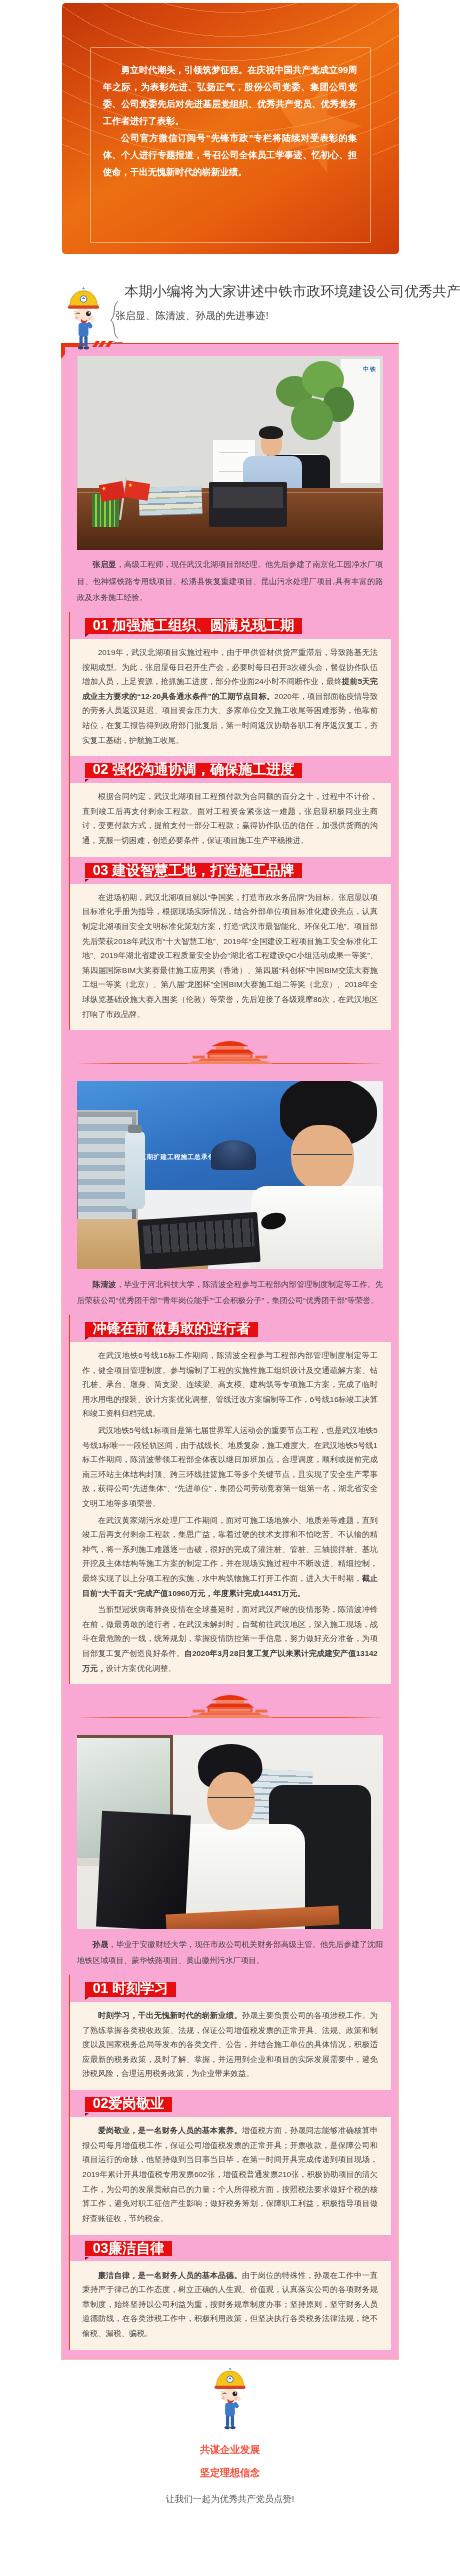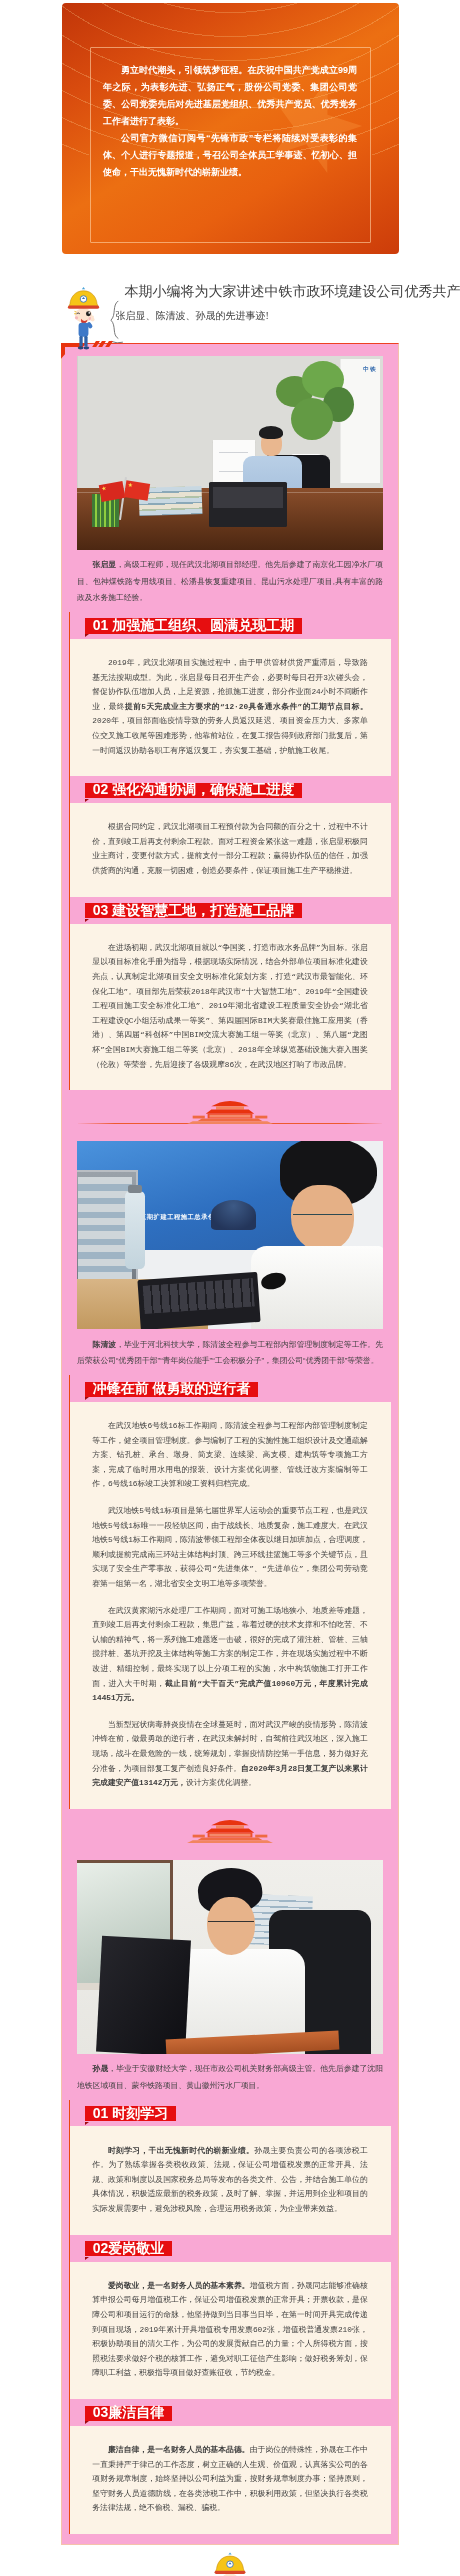--- a/index.html
+++ b/index.html
@@ -44,21 +44,21 @@
 
   .bio{width:306px;margin:7.3px auto 2.1px;font-size:7.8px;line-height:16.7px;color:#404040;text-align:justify;text-indent:2em;}
 
   .sections{margin:5.2px 6.8px 0 7.3px;border-left:1.6px solid #ea470c;}
   .sec-head-wrap{padding:6.3px 0 5.2px 14.6px;}
   .sec-head{display:inline-block;position:relative;background:#e60e10;color:#fff;font-size:14px;font-weight:bold;
     line-height:11.5px;padding:1.6px 7.8px 2.1px;}
   .sec-head::after{content:"";position:absolute;left:0;bottom:-3.7px;width:0;height:0;
     border-top:3.7px solid #9e0b0c;border-right:4.2px solid transparent;}
   .sec-body{background:#fcf3e6;padding:5.2px 11.5px 6.3px 10px;font-size:7.8px;line-height:14.6px;color:#3f3f3f;text-align:justify;}
-  .sec-body p{margin:12px;text-indent:2em;font-family:Liberation Mono, monospace;}
+  .sec-body p{margin:2px;text-indent:2em;}
   .seg-bold{font-weight:bold;}
 
   .divider{position:relative;height:31px;margin:8.4px 15.7px 2.1px;}
   .divider .divider-line{position:absolute;left:0;right:0;bottom:6.3px;height:0.5px;
     background:linear-gradient(90deg,rgba(238,90,46,.08),#ee5a2e 12%,#ee5a2e 88%,rgba(238,90,46,.08));}
   .divider svg{position:absolute;left:50%;bottom:4.7px;transform:translateX(-50%);}
 
   
   .ph-abs{position:absolute;}
   

